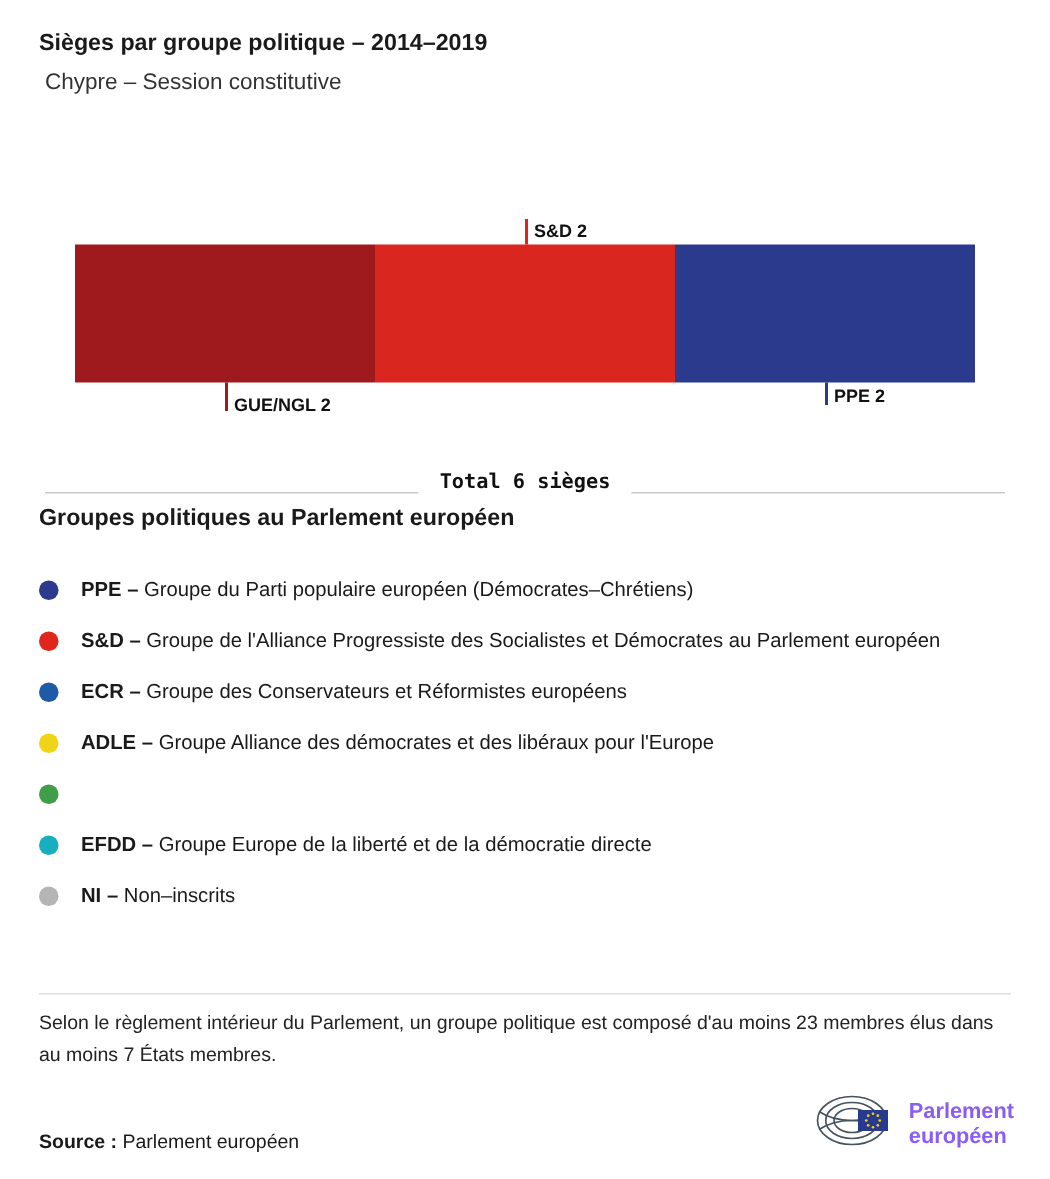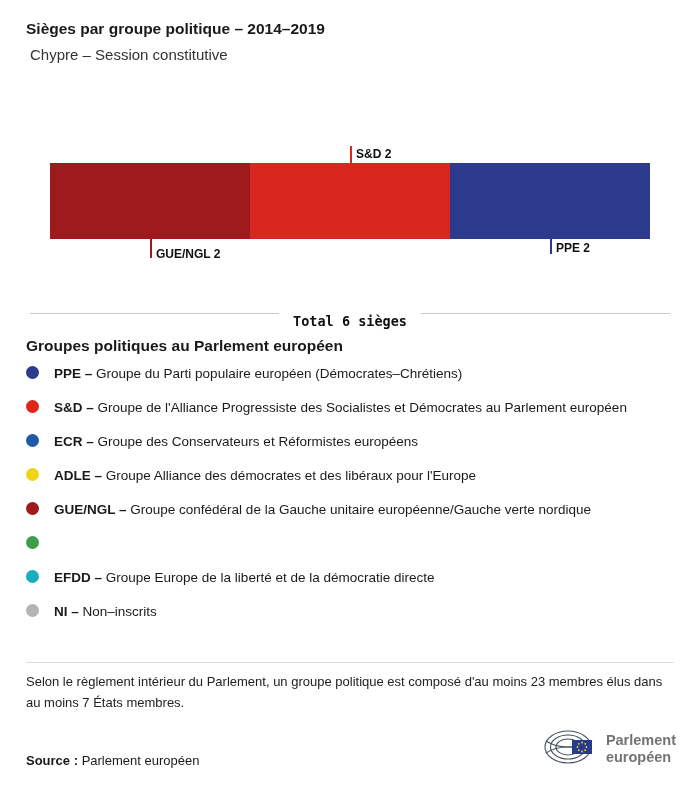--- a/index.html
+++ b/index.html
@@ -2,55 +2,55 @@
 <html><head>
 <meta charset="utf-8">
 <style>
   * { box-sizing: border-box; margin: 0; padding: 0; }
   body { background: #fff; font-family: "Liberation Sans", sans-serif; }
   .page { position: relative; width: 700px; height: 786px; background: #fff; overflow: hidden; }
 
   .title { position: absolute; left: 26px; top: 20px; font-size: 15.5px; font-weight: bold; color: #1a1a1a; }
   .subtitle { position: absolute; left: 30px; top: 46px; font-size: 15px; color: #333; }
 
-  .chart { position: absolute; left: 50px; top: 163px; width: 600px; height: 76px; font-weight: bold; }
+  .chart { position: absolute; left: 50px; top: 163px; width: 600px; height: 92px; font-weight: bold; }
   .bar { display: flex; width: 100%; height: 100%; }
   .bar-segment { height: 100%; }
 
   .seg-label { position: absolute; font-size: 12px; color: #111; white-space: nowrap; }
   .seg-label .tick { position: absolute; left: 0; width: 2px; background: #333; }
   .seg-label .lbl { position: absolute; left: 6px; }
   .seg-label.above { bottom: 100%; height: 17px; width: 60px; }
   .seg-label.above .tick { top: 0; height: 17px; }
   .seg-label.above .lbl { top: 1px; }
   .seg-label.below { top: 100%; height: 19px; width: 80px; padding-left: 11px; }
   .seg-label.below .tick { top: 0; height: 15px; }
   .seg-label.below .lbl { top: 2px; }
   .seg-label.below.low .tick { height: 19px; }
   .seg-label.below.low .lbl { top: 8px; }
 
-  .total-row { position: absolute; left: 30px; right: 30px; top: 313px; display: flex; align-items: flex-start; gap: 14px; }
+  .total-row { position: absolute; left: 30px; right: 30px; top: 313px; display: flex; align-items: flex-end; gap: 14px; }
   .total-row .rule { flex: 1; height: 1px; background: #c9c9c9; }
   .total-row .total-text { font-family: "DejaVu Sans Mono", monospace; font-size: 13.5px; font-weight: bold; color: #111; }
 
   .legend-heading { position: absolute; left: 26px; top: 337px; font-size: 15.5px; font-weight: bold; color: #1a1a1a; }
   .legend { position: absolute; left: 26px; top: 366px; width: 648px; }
-  .legend-row { display: flex; align-items: flex-start; height: 34px; }
+  .legend-row { display: flex; align-items: flex-end; height: 34px; }
   .dot { width: 13px; height: 13px; border-radius: 50%; background: #999; flex: 0 0 13px; margin-right: 15px; }
   .legend-text { font-size: 13.5px; color: #1a1a1a; }
   .legend-text b { font-weight: bold; }
 
   .divider { position: absolute; left: 26px; right: 26px; top: 662px; height: 1px; background: #ddd; }
   .footnote { position: absolute; left: 26px; top: 672px; width: 648px; font-size: 13px; line-height: 1.6; color: #222; }
 
   .source-line { position: absolute; left: 26px; top: 753px; font-size: 13px; color: #1a1a1a; }
   .source-line b { font-weight: bold; }
 
   .logo { position: absolute; right: 24px; top: 726px; display: flex; align-items: center; gap: 9px; }
-  .logo-text { font-size: 14.5px; font-weight: bold; color: #737373; line-height: 1.15; }
+  .logo-text { font-size: 14.5px; font-weight: bold; color: #8b5cf6; line-height: 1.15; }
 </style>
 </head>
 <body>
 
 <div class="page">
 
   <div class="title">Sièges par groupe politique – 2014–2019</div>
   <div class="subtitle">Chypre – Session constitutive</div>
 
   <div class="chart">
@@ -95,24 +95,20 @@
     </div>
     <div class="legend-row">
       <span class="dot" style="background: rgb(30, 90, 168);"></span>
       <span class="legend-text"><b>ECR –</b> <span>Groupe des Conservateurs et Réformistes européens</span></span>
     </div>
     <div class="legend-row">
       <span class="dot" style="background: rgb(240, 212, 23);"></span>
       <span class="legend-text"><b>ADLE –</b> <span>Groupe Alliance des démocrates et des libéraux pour l'Europe</span></span>
     </div>
     <div class="legend-row">
-      <span class="dot" style="background: rgb(159, 26, 28);"></span>
-      <span class="legend-text"><b>GUE/NGL –</b> <span>Groupe confédéral de la Gauche unitaire européenne/Gauche verte nordique</span></span>
-    </div>
-    <div class="legend-row">
       <span class="dot" style="background: rgb(63, 158, 71);"></span>
     </div>
     <div class="legend-row">
       <span class="dot" style="background: rgb(24, 174, 191);"></span>
       <span class="legend-text"><b>EFDD –</b> <span>Groupe Europe de la liberté et de la démocratie directe</span></span>
     </div>
     <div class="legend-row">
       <span class="dot" style="background: rgb(181, 181, 181);"></span>
       <span class="legend-text"><b>NI –</b> <span>Non–inscrits</span></span>
     </div>

